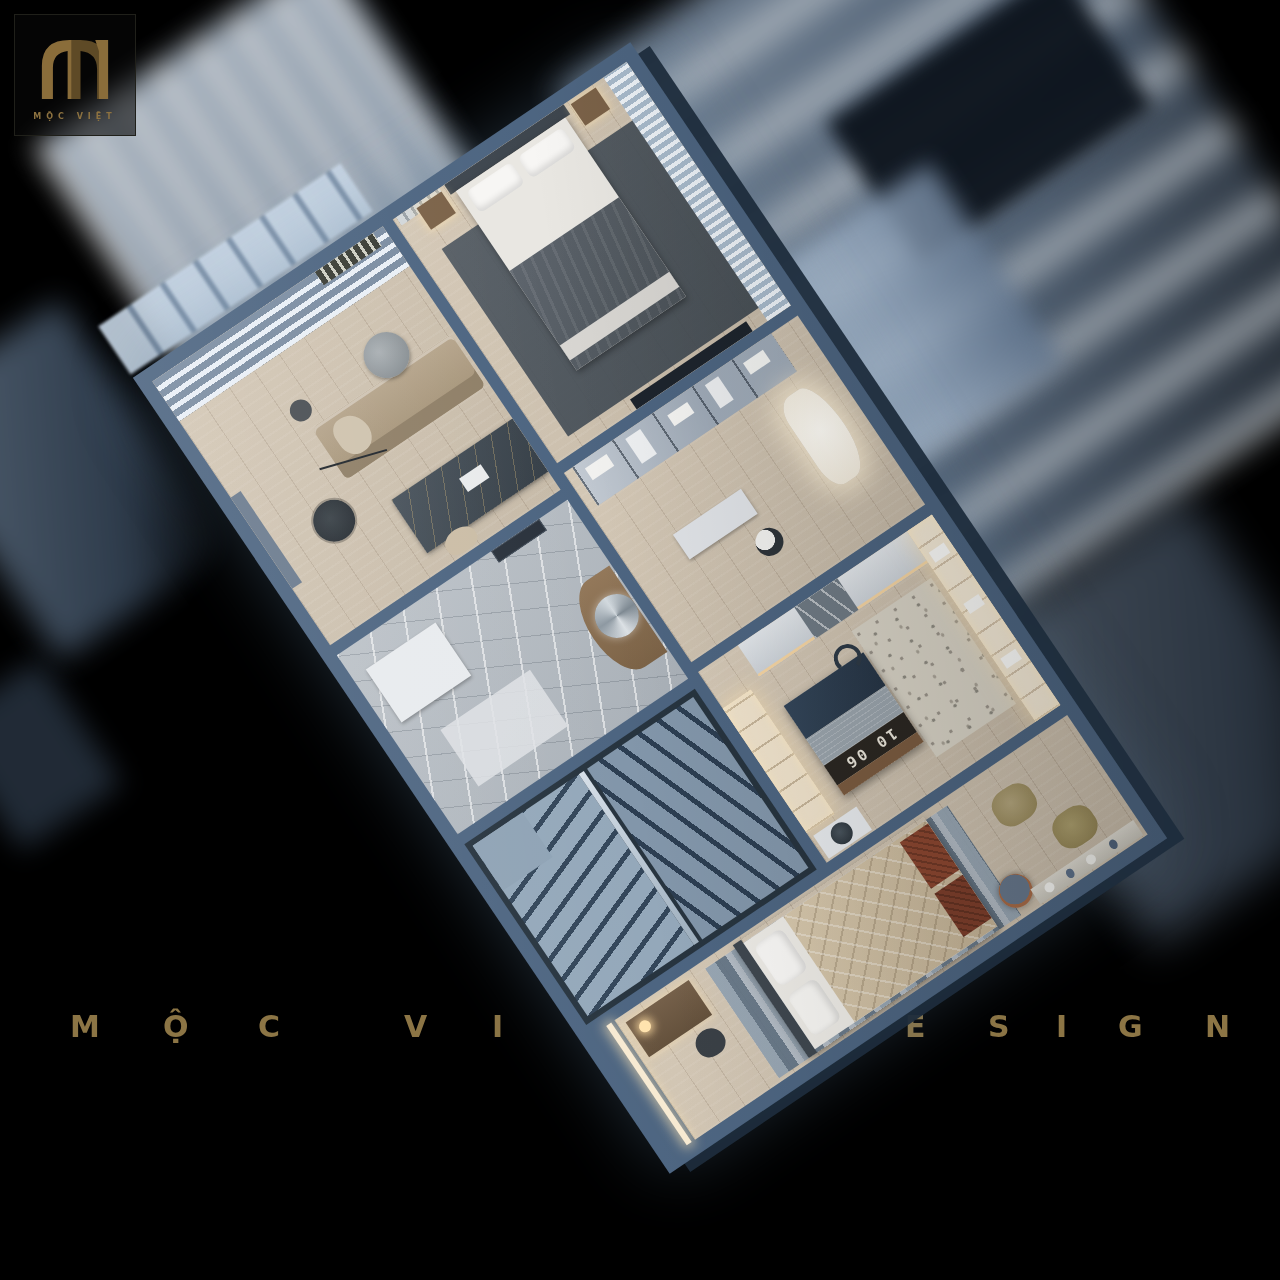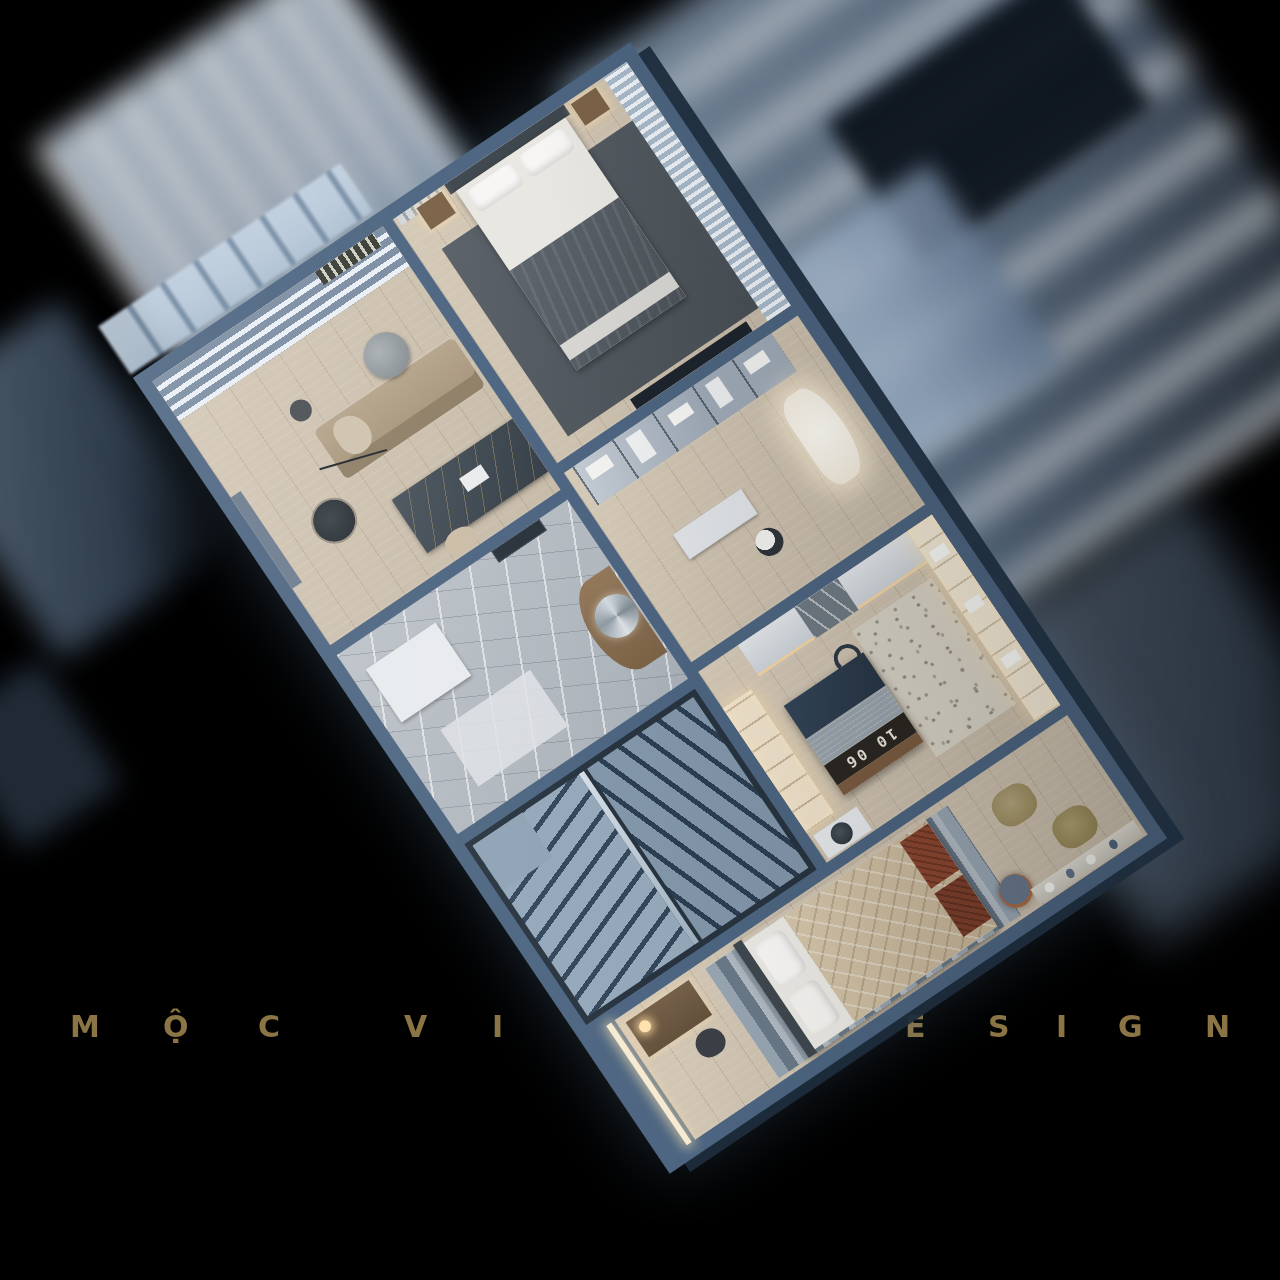--- a/index.html
+++ b/index.html
@@ -230,14 +230,23 @@
           <div class="abs" style="left:38px;top:4px;width:8px;height:10px;border-radius:50%;background:#5d7089;"></div>
           <div class="abs" style="left:62px;top:4px;width:10px;height:10px;border-radius:50%;background:#eeeeea;"></div>
           <div class="abs" style="left:90px;top:4px;width:8px;height:10px;border-radius:50%;background:#51647c;"></div>
         </div>
       </div>
 
       <div class="abs" style="left:30px;top:802px;width:6px;height:144px;background:#f7ead2;box-shadow:0 0 12px 3px rgba(250,228,180,.65);"></div>
     </div>
   </div>
 
+  <div id="logo">
+    <svg width="92" height="74" viewBox="0 0 100 80" style="margin-top:12px" aria-hidden="true">
+      <path d="M14 78 V42 Q14 14 44 14 H52 V78 H42 V26 Q26 28 26 44 V78 Z" fill="#8a6d3a"></path>
+      <path d="M46 78 V14 H56 Q84 14 84 42 V78 H74 V46 Q74 28 56 26 V78 Z" fill="#5e4a26"></path>
+      <path d="M72 14 H86 V78 H76 V26 Z" fill="#8a6d3a"></path>
+    </svg>
+    
+    <div class="brandtext">MỘC VIỆT</div>
+  </div>
 
 </div>
 
 </body></html>

